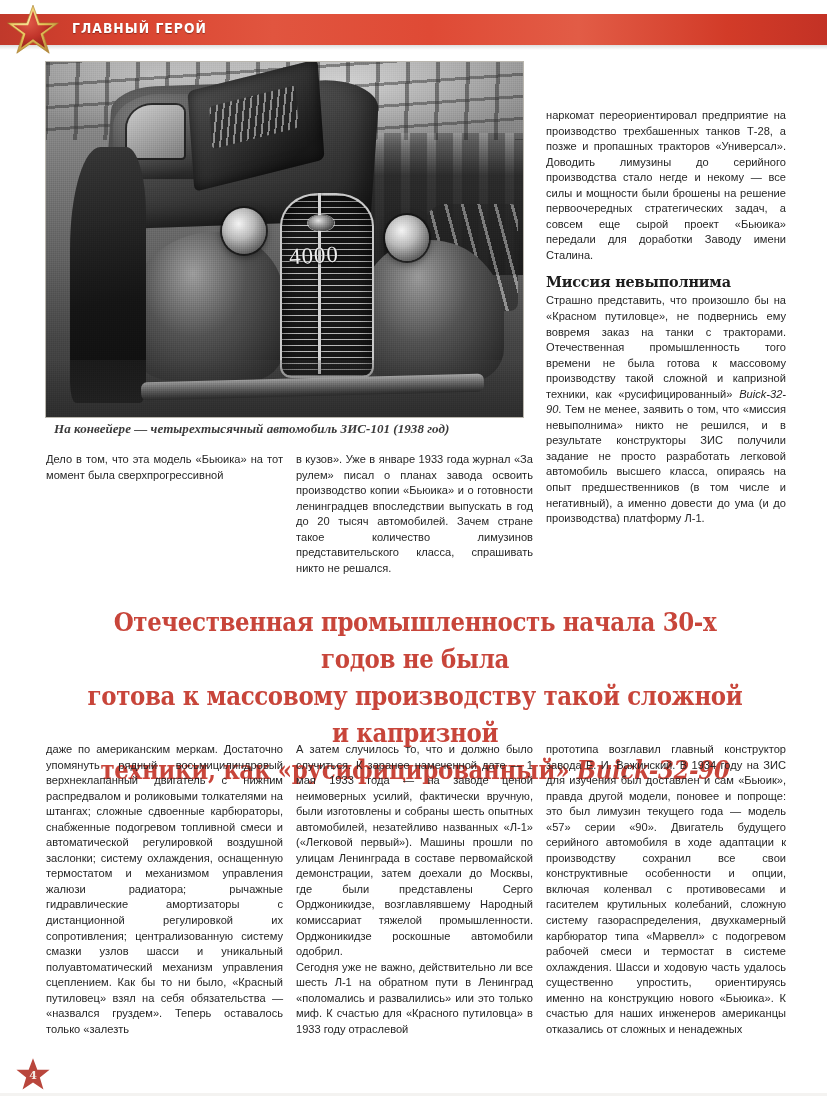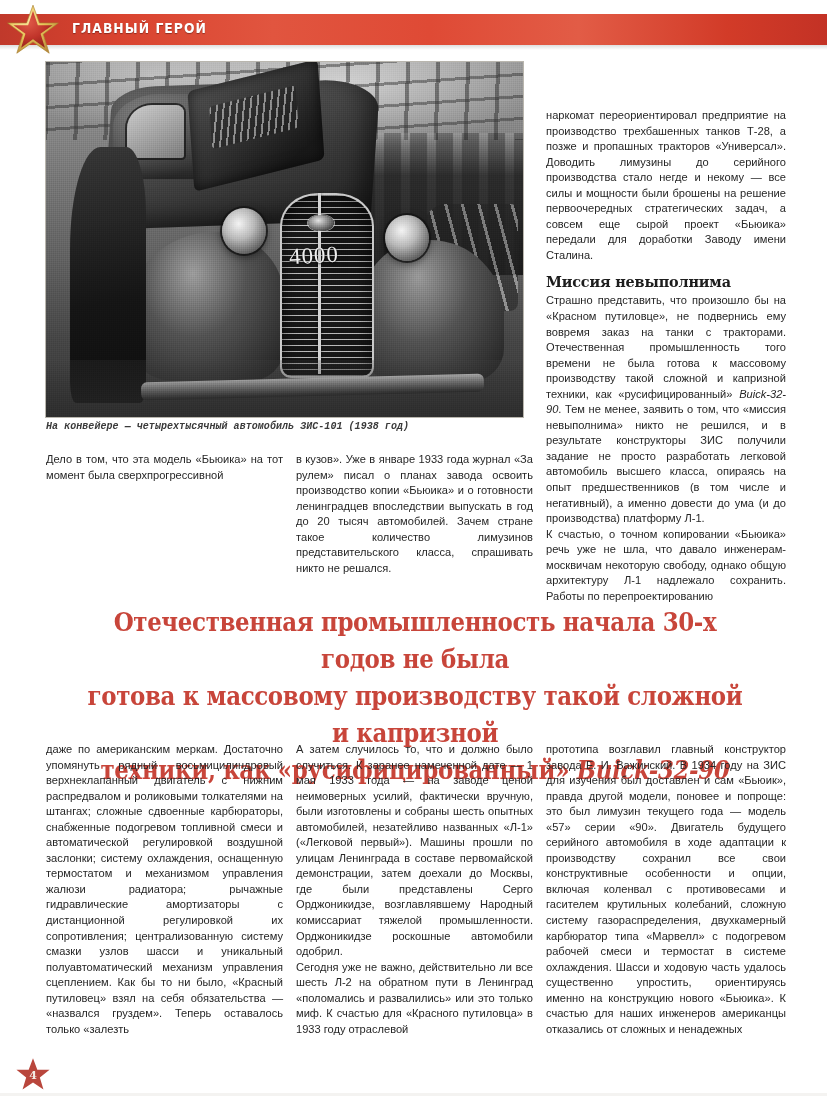--- a/index.html
+++ b/index.html
@@ -234,27 +234,27 @@
     position: absolute;
     inset: 0;
     background-image:
       repeating-linear-gradient(0deg, rgba(255,255,255,0.035) 0 1px, rgba(0,0,0,0.035) 1px 2px),
       repeating-linear-gradient(90deg, rgba(255,255,255,0.03) 0 1px, rgba(0,0,0,0.03) 1px 2px);
     mix-blend-mode: overlay;
   }
 
   .photo-caption {
     position: absolute;
-    left: 46px;
+    left: 54px;
     top: 421px;
     width: 480px;
-    font-family: Liberation Mono, monospace;
+    font-family: Liberation Serif, serif;
     font-style: italic;
     font-weight: bold;
-    font-size: 10px;
+    font-size: 13px;
     color: #3a3a3a;
     letter-spacing: 0.05px;
   }
 
   
   .col {
     position: absolute;
     width: 237px;
     font-size: 11.1px;
     line-height: 15.55px;
@@ -394,36 +394,35 @@
 </div>
 
 <div class="col col-top-2">
   <p>в кузов». Уже в январе 1933 года журнал «За рулем» писал о планах завода освоить производство копии «Бьюика» и о готовности ленинградцев впоследствии выпускать в год до 20 тысяч автомобилей. Зачем стране такое количество лимузинов представительского класса, спрашивать никто не решался.</p>
 </div>
 
 <div class="col col-right">
   <p>наркомат переориентировал предприятие на производство трехбашенных танков Т-28, а позже и пропашных тракторов «Универсал». Доводить лимузины до серийного производства стало негде и некому — все силы и мощности были брошены на решение первоочередных стратегических задач, а совсем еще сырой проект «Бьюика» передали для доработки Заводу имени Сталина.</p>
   <div class="subhead">Миссия невыполнима</div>
   <p><span>Страшно представить, что произошло бы на «Красном путиловце», не подвернись ему вовремя заказ на танки с тракторами. Отечественная промышленность того времени не была готова к массовому производству такой сложной и капризной техники, как «русифицированный» </span><span class="it">Buick-32-90</span><span>. Тем не менее, заявить о том, что «миссия невыполнима» никто не решился, и в результате конструкторы ЗИС получили задание не просто разработать легковой автомобиль высшего класса, опираясь на опыт предшественников (в том числе и негативный), а именно довести до ума (и до производства) платформу Л-1.</span></p>
-  <p>К счастью, о точном копировании «Бьюика» речь уже не шла, что давало инженерам-москвичам некоторую свободу, однако общую архитектуру Л-1 надлежало сохранить. Работы по перепроектированию</p>
 </div>
 
 <div class="pullquote">
   <div>Отечественная промышленность начала 30-х годов не была</div>
   <div>готова к массовому производству такой сложной и капризной</div>
   <div><span>техники, как «русифицированный» </span><span class="it">Buick-32-90</span></div>
 </div>
 
 <div class="col col-bot-1">
   <p>даже по американским меркам. Достаточно упомянуть рядный восьмицилиндровый верхнеклапанный двигатель с нижним распредвалом и роликовыми толкателями на штангах; сложные сдвоенные карбюраторы, снабженные подогревом топливной смеси и автоматической регулировкой воздушной заслонки; систему охлаждения, оснащенную термостатом и механизмом управления жалюзи радиатора; рычажные гидравлические амортизаторы с дистанционной регулировкой их сопротивления; централизованную систему смазки узлов шасси и уникальный полуавтоматический механизм управления сцеплением. Как бы то ни было, «Красный путиловец» взял на себя обязательства — «назвался груздем». Теперь оставалось только «залезть</p>
 </div>
 
 <div class="col col-bot-2">
   <p>А затем случилось то, что и должно было случиться. К заранее намеченной дате — 1 мая 1933 года — на заводе ценой неимоверных усилий, фактически вручную, были изготовлены и собраны шесть опытных автомобилей, незатейливо названных «Л-1» («Легковой первый»). Машины прошли по улицам Ленинграда в составе первомайской демонстрации, затем доехали до Москвы, где были представлены Серго Орджоникидзе, возглавлявшему Народный комиссариат тяжелой промышленности. Орджоникидзе роскошные автомобили одобрил.</p>
-  <p>Сегодня уже не важно, действительно ли все шесть Л-2 на обратном пути в Ленинград «поломались и развалились» или это только миф. К счастью для «Красного путиловца» в 1933 году отраслевой</p>
+  <p>Сегодня уже не важно, действительно ли все шесть Л-1 на обратном пути в Ленинград «поломались и развалились» или это только миф. К счастью для «Красного путиловца» в 1933 году отраслевой</p>
 </div>
 
 <div class="col col-bot-3">
   <p>прототипа возглавил главный конструктор завода Е. И. Важинский. В 1934 году на ЗИС для изучения был доставлен и сам «Бьюик», правда другой модели, поновее и попроще: это был лимузин текущего года — модель «57» серии «90». Двигатель будущего серийного автомобиля в ходе адаптации к производству сохранил все свои конструктивные особенности и опции, включая коленвал с противовесами и гасителем крутильных колебаний, сложную систему газораспределения, двухкамерный карбюратор типа «Марвелл» с подогревом рабочей смеси и термостат в системе охлаждения. Шасси и ходовую часть удалось существенно упростить, ориентируясь именно на конструкцию нового «Бьюика». К счастью для наших инженеров американцы отказались от сложных и ненадежных</p>
 </div>
 
 <svg class="footer-star" viewBox="0 0 100 96">
   <polygon points="50,3 62,35 96,35 69,56 79,90 50,70 21,90 31,56 4,35 38,35" fill="#b9463c"></polygon>
 </svg>
 <div class="footer-pageno">4</div>

